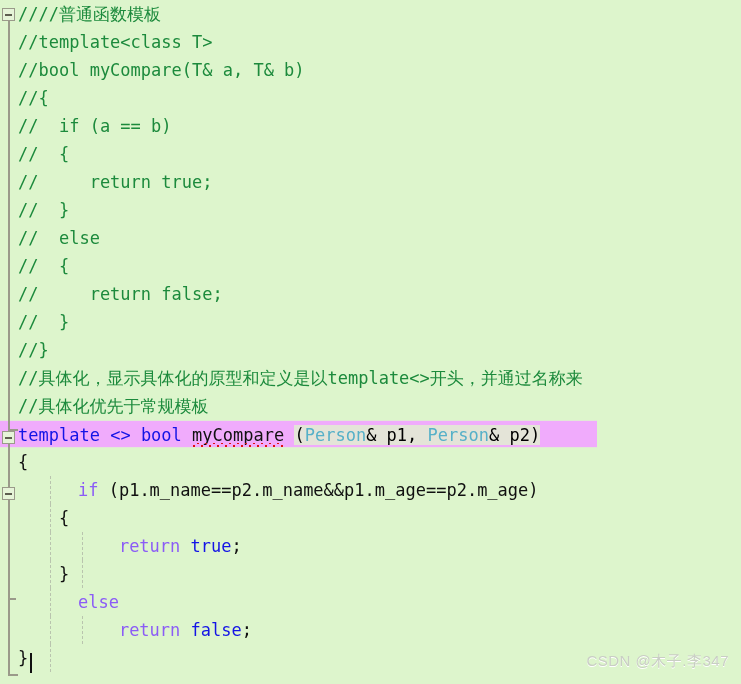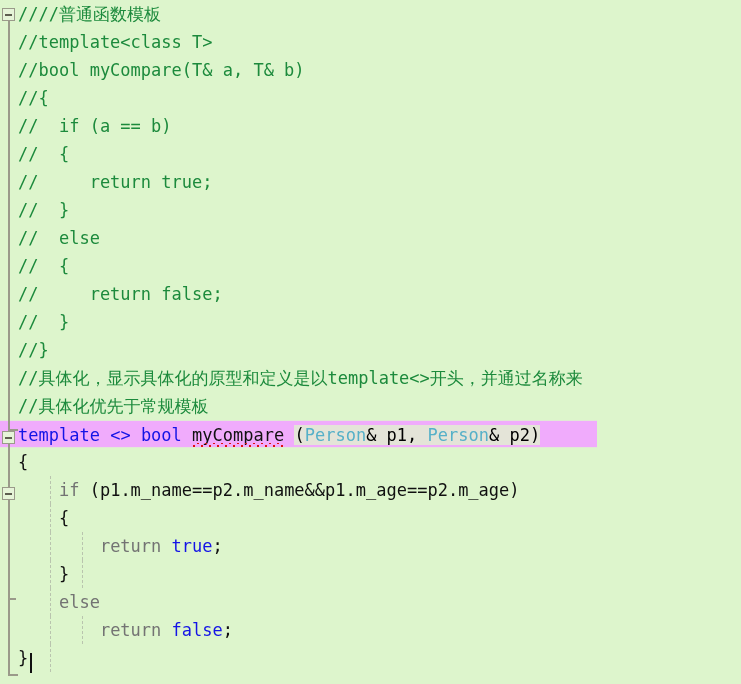--- a/index.html
+++ b/index.html
@@ -87,21 +87,21 @@
     top: 0;
     width: 0;
     height: 28px;
     border-left: 1px dashed #b9c4ae;
     z-index: 1;
   }
 
   
   .cmt   { color: #1c8a3c; }
   .kw    { color: #1414e6; }          
-  .kw2   { color: #737373; }          
+  .kw2   { color: #8b5cf6; margin-left: 19px; }          
   .cls   { color: #56b0c8; }          
   .plain { color: #101010; }
   .squig {
     position: relative;
     color: #101010;
   }
   .squig::after {
     content: "";
     position: absolute;
     left: 0;
@@ -155,14 +155,15 @@
       <div class="gut-foot" style="top: 598px; width: 8px;"></div>
       <div class="gut-box" style="top: 8px;"></div>
       <div class="gut-box" style="top: 431px;"></div>
       <div class="gut-box" style="top: 487px;"></div>
     </div>
 
   <div id="code"><div class="line"><span class="cmt">////普通函数模板</span></div><div class="line"><span class="cmt">//template&lt;class T&gt;</span></div><div class="line"><span class="cmt">//bool myCompare(T&amp; a, T&amp; b)</span></div><div class="line"><span class="cmt">//{</span></div><div class="line"><span class="cmt">//  if (a == b)</span></div><div class="line"><span class="cmt">//  {</span></div><div class="line"><span class="cmt">//     return true;</span></div><div class="line"><span class="cmt">//  }</span></div><div class="line"><span class="cmt">//  else</span></div><div class="line"><span class="cmt">//  {</span></div><div class="line"><span class="cmt">//     return false;</span></div><div class="line"><span class="cmt">//  }</span></div><div class="line"><span class="cmt">//}</span></div><div class="line"><span class="cmt">//具体化，显示具体化的原型和定义是以template&lt;&gt;开头，并通过名称来</span></div><div class="line"><span class="cmt">//具体化优先于常规模板</span></div><div class="line line-hl"><span class="kw">template</span><span class="plain"> </span><span class="kw">&lt;&gt;</span><span class="plain"> </span><span class="kw">bool</span><span class="plain"> </span><span class="squig">myCompare</span><span class="plain"> </span><span class="paramhint">(</span><span class="cls paramhint">Person</span><span class="paramhint">&amp; p1, </span><span class="cls paramhint">Person</span><span class="paramhint">&amp; p2)</span></div><div class="line"><span class="plain">{</span></div><div class="line"><span class="iguide" style="left: 50px;"></span><span class="plain">    </span><span class="kw2">if</span><span class="plain"> (p1.m_name==p2.m_name&amp;&amp;p1.m_age==p2.m_age)</span></div><div class="line"><span class="iguide" style="left: 50px;"></span><span class="plain">    {</span></div><div class="line"><span class="iguide" style="left: 50px;"></span><span class="iguide" style="left: 82px;"></span><span class="plain">        </span><span class="kw2">return</span><span class="plain"> </span><span class="kw">true</span><span class="plain">;</span></div><div class="line"><span class="iguide" style="left: 50px;"></span><span class="iguide" style="left: 82px;"></span><span class="plain">    }</span></div><div class="line"><span class="iguide" style="left: 50px;"></span><span class="plain">    </span><span class="kw2">else</span></div><div class="line"><span class="iguide" style="left: 50px;"></span><span class="iguide" style="left: 82px;"></span><span class="plain">        </span><span class="kw2">return</span><span class="plain"> </span><span class="kw">false</span><span class="plain">;</span></div><div class="line"><span class="iguide" style="left: 50px;"></span><span class="plain">}</span></div></div>
 
   <div id="caret" style="left: 30px; top: 653px;"></div>
 
+  <div id="watermark">CSDN @木子.李347</div>
 
 </div>
 
 </body></html>

